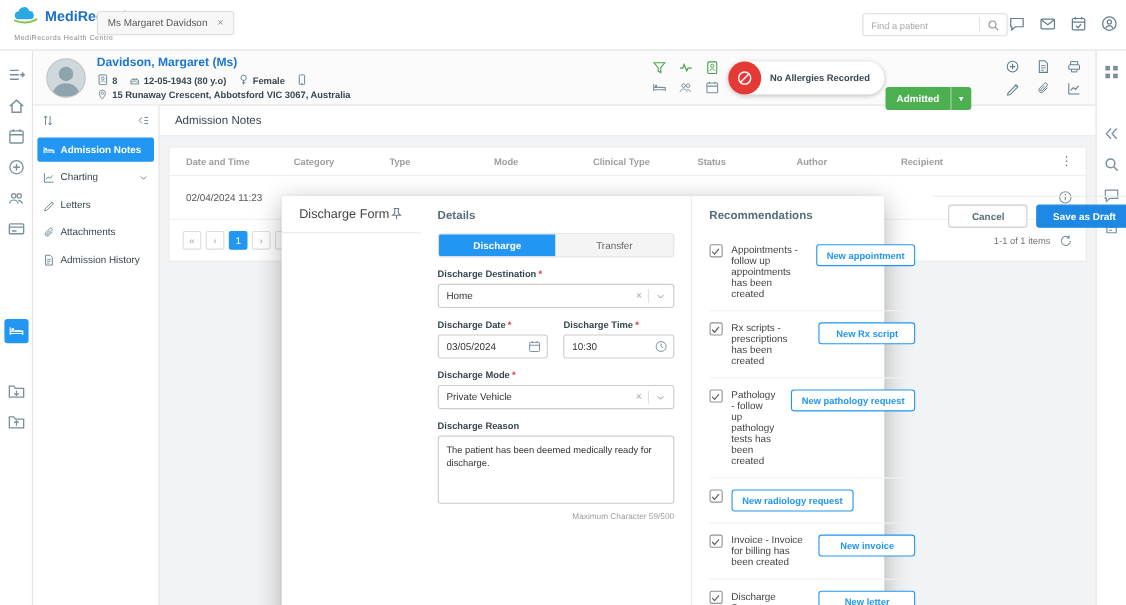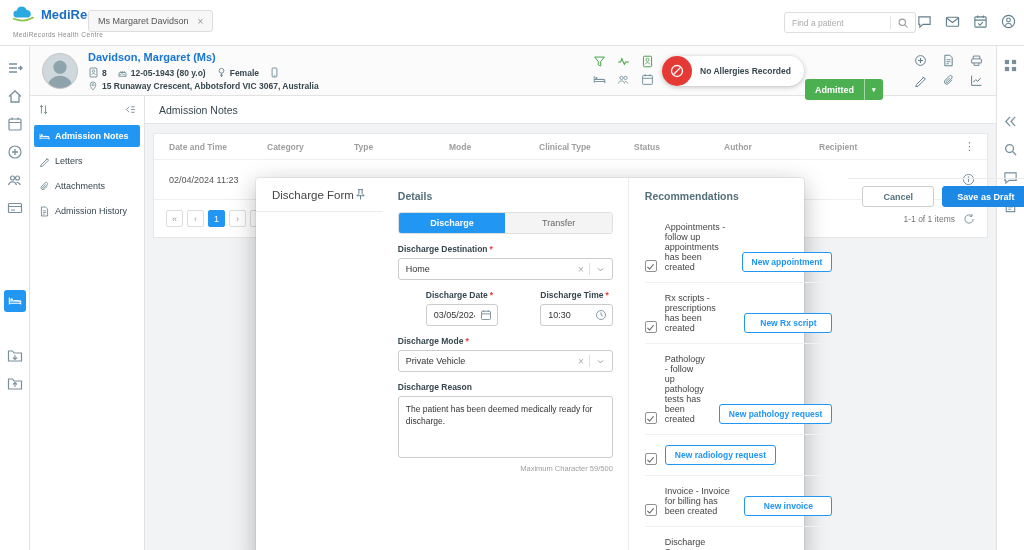--- a/index.html
+++ b/index.html
@@ -100,27 +100,27 @@
   .seg-on { background:#2196f3; color:#fff; font-weight:bold; }
   .seg-off { background:#f4f4f4; color:#666; }
   .f-label { font-size:8.5px; font-weight:bold; color:#37474f; margin:10px 0 4px; }
   .req { color:#e53935; margin-left:2px; }
   .select { height:22px; border:1px solid #ccc; border-radius:3px; display:flex; align-items:center; padding:0 7px; font-size:9px; color:#333; background:#fff; cursor:pointer; }
   .sel-text { flex:1; }
   .sel-x { color:#aaa; font-size:10px; padding:0 5px; cursor:pointer; }
   .sel-sep { width:1px; height:12px; background:#e0e0e0; }
   .sel-chev { width:9px; height:9px; color:#888; margin-left:6px; cursor:pointer; }
   .dt-row { display:flex; gap:14px; }
-  .dt-col { flex:1; min-width:0;margin-left:28px; }
+  .dt-col { flex:1; min-width:0; }
   .inp-wrap { position:relative; }
   .inp { width:100%; height:22px; border:1px solid #ccc; border-radius:3px; font-size:9px; color:#333; padding:0 22px 0 7px; font-family:inherit; outline:none; background:#fff; }
   .inp-ic { position:absolute; right:6px; top:5px; width:12px; height:12px; color:#78909c; cursor:pointer; }
   .txa { width:100%; height:62px; border:1px solid #ccc; border-radius:3px; font-size:8.5px; color:#333; padding:6px 7px; resize:none; font-family:inherit; line-height:1.45; outline:none; }
   .counter { text-align:right; font-size:7.5px; color:#9e9e9e; margin-top:2px; }
-  .rec-row { display:flex; align-items:flex-end; gap:8px; padding:10px 0; border-bottom:1px solid #f1f1f1; }
+  .rec-row { display:flex; align-items:flex-start; gap:8px; padding:10px 0; border-bottom:1px solid #f1f1f1; }
   .cb { width:12px; height:12px; border:1px solid #919191; border-radius:2px; display:flex; align-items:center; justify-content:center; flex:none; color:#616161; cursor:pointer; background:#fff; }
   .cb .ic { width:9px; height:9px; }
   .rec-text { flex:1; font-size:9px; color:#444; padding-right:6px; }
   .rec-btn { border:1px solid #2196f3; color:#2196f3; background:#fff; border-radius:3px; font-size:8.5px; font-weight:bold; padding:4px 9px; min-width:88px; white-space:nowrap; cursor:pointer; font-family:inherit; }
   .m-foot { flex:none; height:36px; border-top:1px solid #ebebeb; display:flex; align-items:center; justify-content:flex-end; gap:8px; padding:0 14px; }
   .btn { height:21px; border-radius:3px; font-size:9px; font-weight:bold; padding:0 14px; cursor:pointer; font-family:inherit; display:flex; align-items:center; justify-content:center; }
   .btn-ghost { background:#fff; border:1px solid #ccc; color:#546e7a; min-width:72px; }
   .btn-primary { background:#1e88e5; border:1px solid #1e88e5; color:#fff; }
 </style>
 </head>
@@ -464,20 +464,29 @@
       </svg>
     <svg class="ic">
         <use href="#s-collapse"></use>
       </svg>
   </div>
   <div class="sb-item active">
     <svg class="ic">
         <use href="#s-bed"></use>
       </svg>
     <span>Admission Notes</span>
+  </div>
+  <div class="sb-item">
+    <svg class="ic">
+        <use href="#s-chart"></use>
+      </svg>
+    <span>Charting</span>
+    <svg class="ic sb-chev">
+        <use href="#s-chevdown"></use>
+      </svg>
   </div>
   <div class="sb-item">
     <svg class="ic">
         <use href="#s-pencil"></use>
       </svg>
     <span>Letters</span>
   </div>
   <div class="sb-item">
     <svg class="ic">
         <use href="#s-clip"></use>

